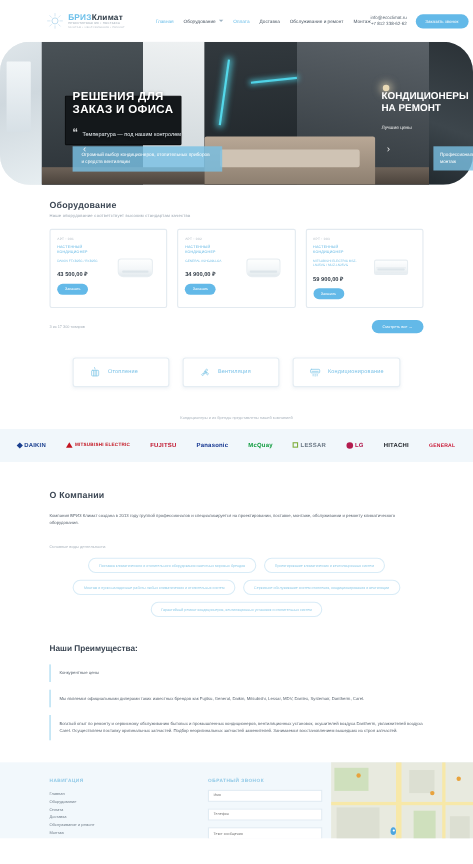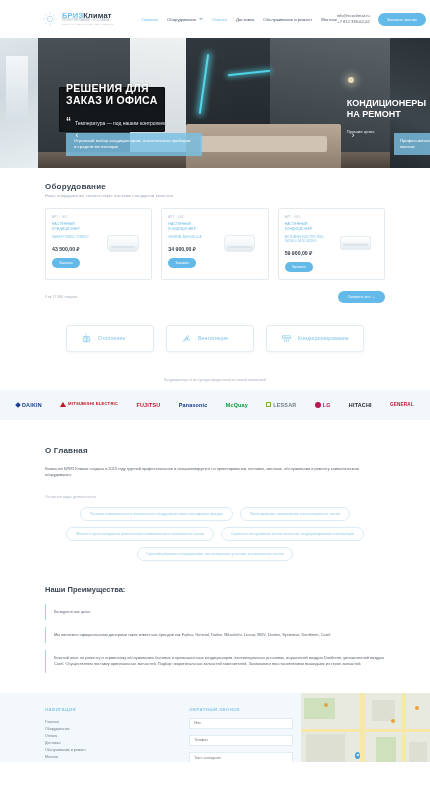--- a/index.html
+++ b/index.html
@@ -35,21 +35,21 @@
   .header-right { margin-left:auto; display:flex; align-items:center; gap:8px; margin-right:8px;}
   .contacts { text-align:right; line-height:1.45; }
   .contacts div { font-size:4.1px; color:#5a6672; white-space:nowrap; }
   .btn-call {
     background:#63b9e8; color:#fff; border:none; border-radius:9px;
     font-size:4px; padding:4px 9px; white-space:nowrap; cursor:pointer;
     font-family:inherit;
   }
 
   
-  .hero { position:relative; height:130px; background:#e9edf0; overflow:hidden; }
+  .hero { position:relative; height:130px; background:#e9edf0; overflow:hidden;border-radius:27px; }
   .hero-bg { position:absolute; inset:0; display:flex; }
   .hero-side-l { width:38px; background:linear-gradient(160deg,#dfe6ea 0%,#cfd8de 40%,#e7eef1 100%); position:relative;}
   .hero-side-l:after{content:"";position:absolute;left:6px;top:18px;width:22px;height:64px;background:linear-gradient(180deg,#f2f6f8,#d7e0e6);border-radius:1px;}
   .hero-side-r { width:40px; background:linear-gradient(200deg,#2a3136 0%,#3d464c 60%,#222a2f 100%); position:relative;}
   .hero-main { flex:1; position:relative; background:#2d3338; overflow:hidden;}
   .wall-a{position:absolute;left:0;top:0;width:26%;height:100%;background:linear-gradient(175deg,#4a5257,#2b3237);}
   .wall-b{position:absolute;left:26%;top:0;width:16%;height:100%;background:linear-gradient(185deg,#eef1f2,#cbd3d7);}
   .wall-c{position:absolute;left:42%;top:0;width:24%;height:100%;background:linear-gradient(175deg,#32393e,#1d2327);}
   .wall-d{position:absolute;left:66%;top:0;width:34%;height:100%;background:linear-gradient(190deg,#5b6268,#30373c);}
   .neon{position:absolute;left:47%;top:12%;width:2px;height:46%;background:#54d8ea;box-shadow:0 0 6px 2px rgba(84,216,234,.75);transform:rotate(8deg);}
@@ -65,21 +65,21 @@
   .hero-quote-row{display:flex;align-items:flex-start;gap:4px;margin-top:11px;}
   .hero-quote-mark{color:#fff;font-size:10px;font-weight:700;line-height:.8;opacity:.95;}
   .hero-quote{color:#e7edf1;font-size:5px;margin-top:2px;text-shadow:0 1px 2px rgba(0,0,0,.5);}
   .hero-banner {
     position:absolute; left:66px; top:133px; background:rgba(122,193,228,.82);
     color:#fff; font-size:4.3px; line-height:1.5; padding:5px 8px; width:136px; z-index:5;
   }
   .hero-arrow { position:absolute; top:92px; width:10px;height:10px; z-index:6; color:#fff; font-size:9px; line-height:10px; text-align:center; cursor:pointer; opacity:.9;}
   .hero-arrow.left{left:72px;}
   .hero-arrow.right{right:72px;}
-  .hero-side-text{position:absolute;right:4px;top:60px;z-index:6;color:#fff;}
+  .hero-side-text{position:absolute;right:4px;top:44px;z-index:6;color:#fff;}
   .hero-side-text .t{font-size:9px;font-weight:700;line-height:1.2;}
   .hero-side-text .q{font-size:4.4px;margin-top:9px;opacity:.9;}
   .hero-side-banner{position:absolute;right:0;top:133px;background:rgba(122,193,228,.8);color:#fff;font-size:4.2px;padding:5px 6px;width:36px;z-index:6;line-height:1.45;}
 
   
   .section { padding:0 45px; }
   .sec-title { font-size:8px; font-weight:700; color:#3b4653; letter-spacing:.2px; }
   .sec-sub { font-size:3.8px; color:#9aa5b0; margin-top:3px; letter-spacing:.2px;}
 
   
@@ -376,21 +376,21 @@
       </span>
     <span class="brand b-lg">
         <i class="mark-circ"></i>
         <span>LG</span>
       </span>
     <span class="brand b-hitachi">HITACHI</span>
     <span class="brand b-general">GENERAL</span>
   </div>
 
   <div class="section about">
-    <div class="sec-title">О Главная</div>
+    <div class="sec-title">О Компании</div>
     <p class="about-text">Компания БРИЗ Климат создана в 2013 году группой профессионалов и специализируется на проектировании, поставке, монтаже, обслуживании и ремонту климатического оборудования.</p>
     <div class="activities-label">Основные виды деятельности:</div>
     <div class="tags">
       <span class="tag">Поставка климатического и отопительного оборудования известных мировых брендов</span>
       <span class="tag">Проектирование климатических и вентиляционных систем</span>
       <span class="tag">Монтаж и пуско-наладочные работы любых климатических и отопительных систем</span>
       <span class="tag">Сервисное обслуживание систем отопления, кондиционирования и вентиляции</span>
       <span class="tag">Гарантийный ремонт кондиционеров, вентиляционных установок и отопительных систем</span>
     </div>
   </div>

